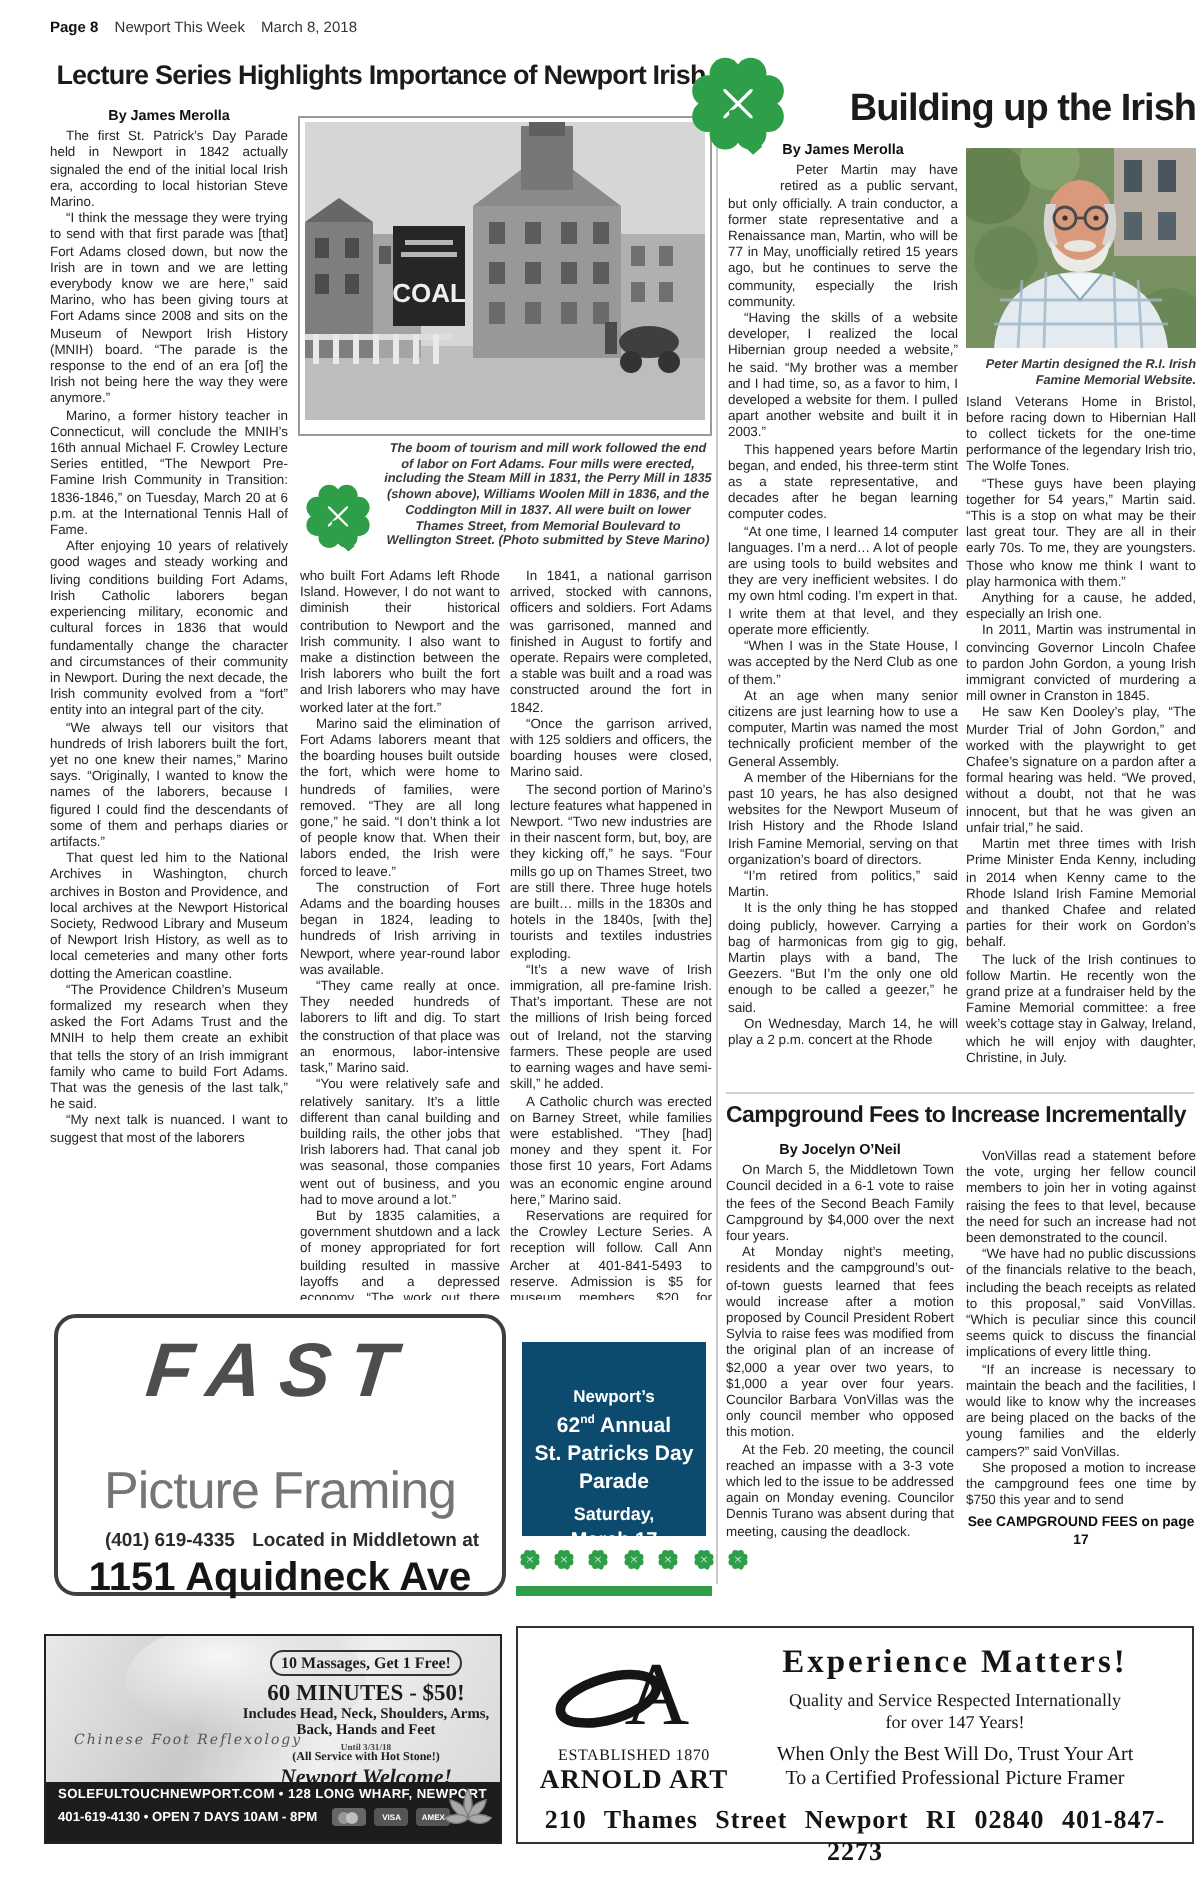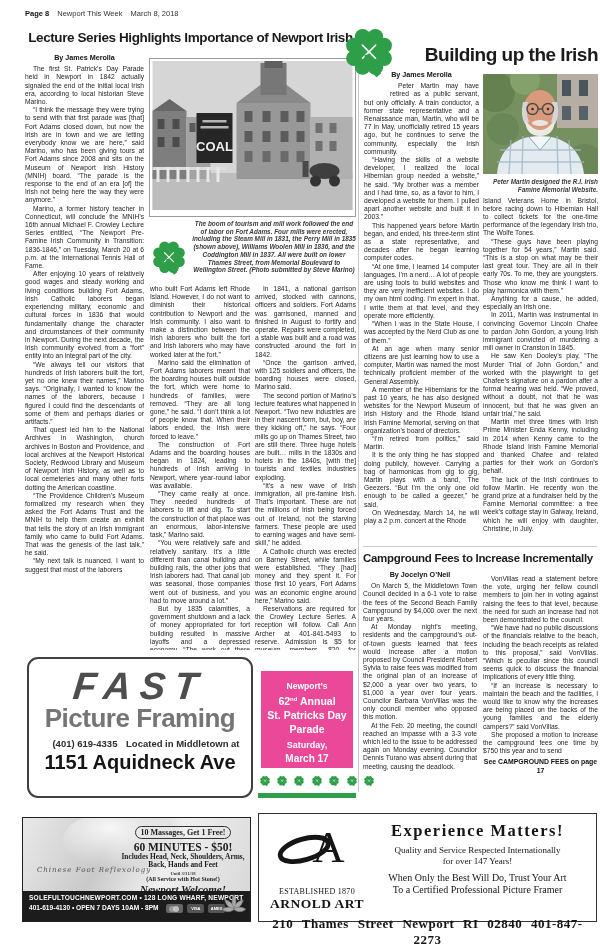--- a/index.html
+++ b/index.html
@@ -32,28 +32,28 @@
 
   .clover { color:#2f9e48; display:inline-block; }
 
   
   .vrule { left:358px; top:32px; width:1px; height:760px; background:#c8c8c8; }
   .hrule { left:363px; top:546px; width:234px; height:1px; background:#cfcfcf; }
 
   
   .fast-ad { left:27px; top:657px; width:226px; height:141px; border:2px solid #3f3f3f; border-radius:11px; text-align:center; padding-top:8px; background:#fff; }
   .fast-word { font-size:38px; line-height:38px; font-weight:bold; font-style:italic; letter-spacing:9px; color:#4e4e4e; transform:skewX(-6deg); }
-  .fast-sub { font-size:26px; line-height:27px; font-weight:bold; color:#757575; letter-spacing:-0.5px; }
+  .fast-sub { font-size:26px; line-height:27px; font-weight:normal; color:#757575; letter-spacing:-0.5px;margin-top:27px; }
   .fast-phone { font-size:9.5px; font-weight:bold; color:#2c2c2c; margin-top:6px;padding-left:12px; }
   .fast-phone span { margin:0 3px; }
   .fast-addr { font-size:20px; font-weight:bold; color:#151515; margin-top:2px; }
 
   
   .parade-ad { left:258px; top:655px; width:98px; height:142px; text-align:center; }
-  .parade-box { margin:16px auto 0; width:92px; height:97px; background:#ec4899; color:#fff; font-weight:bold; padding-top:10px; }
+  .parade-box { margin:16px auto 0; width:92px; height:97px; background:#0c4a6e; color:#fff; font-weight:bold; padding-top:22px; }
   .parade-box .l1 { font-size:8.5px; margin-bottom:4px; }
   .parade-box .l2 { font-size:10.5px; margin-bottom:2px; }
   .parade-box .l3 { font-size:10.5px; margin-bottom:2px; }
   .parade-box .l4 { font-size:10.5px; margin-bottom:5px; }
   .parade-box .l5 { font-size:9px; margin-bottom:3px; }
   .parade-box .l6 { font-size:10px; }
   .parade-box sup { font-size:6px; }
   .sham-row { margin-top:5px; white-space:nowrap; }
   .sham-row svg { width:12px; height:12px; margin:0 0.5px; }
   .parade-bar { height:5px; background:#2f9e48; margin-top:2px; }
@@ -80,21 +80,21 @@
   .card.mc { background:#666; position:relative; }
   .card.mc i { position:absolute; top:1.5px; width:6px; height:6px; border-radius:50%; display:block; }
   .card.mc i.a { left:2.5px; background:#999; }
   .card.mc i.b { left:7px; background:#ccc; opacity:0.85; }
   .lotus { position:absolute; right:3px; top:1px; }
 
   
   .arnold-ad { left:258px; top:813px; width:339px; height:109px; border:1.5px solid #333; background:#fff; font-family:"Liberation Serif",serif; color:#151515; padding:5px 8px 0; }
   .arnold-top { display:flex; }
   .arnold-left { width:100px; text-align:center; }
-  .arnold-est { font-size:8px; margin-top:16px; letter-spacing:0.3px; }
+  .arnold-est { font-size:8px; margin-top:1px; letter-spacing:0.3px; }
   .arnold-name { font-size:13.5px; font-weight:bold; letter-spacing:0.5px; }
   .arnold-right { flex:1; text-align:center; padding-top:2px; }
   .arnold-head { font-size:16.5px; font-weight:bold; letter-spacing:1.5px; }
   .arnold-sub { font-size:9px; margin-top:4px; line-height:10.5px; }
   .arnold-body { font-size:10px; margin-top:6px; line-height:11.5px; }
   .arnold-addr { font-size:13px; font-weight:bold; text-align:center; margin-top:4px; word-spacing:5px; letter-spacing:0.5px; }
 </style>
 </head>
 <body>
 

